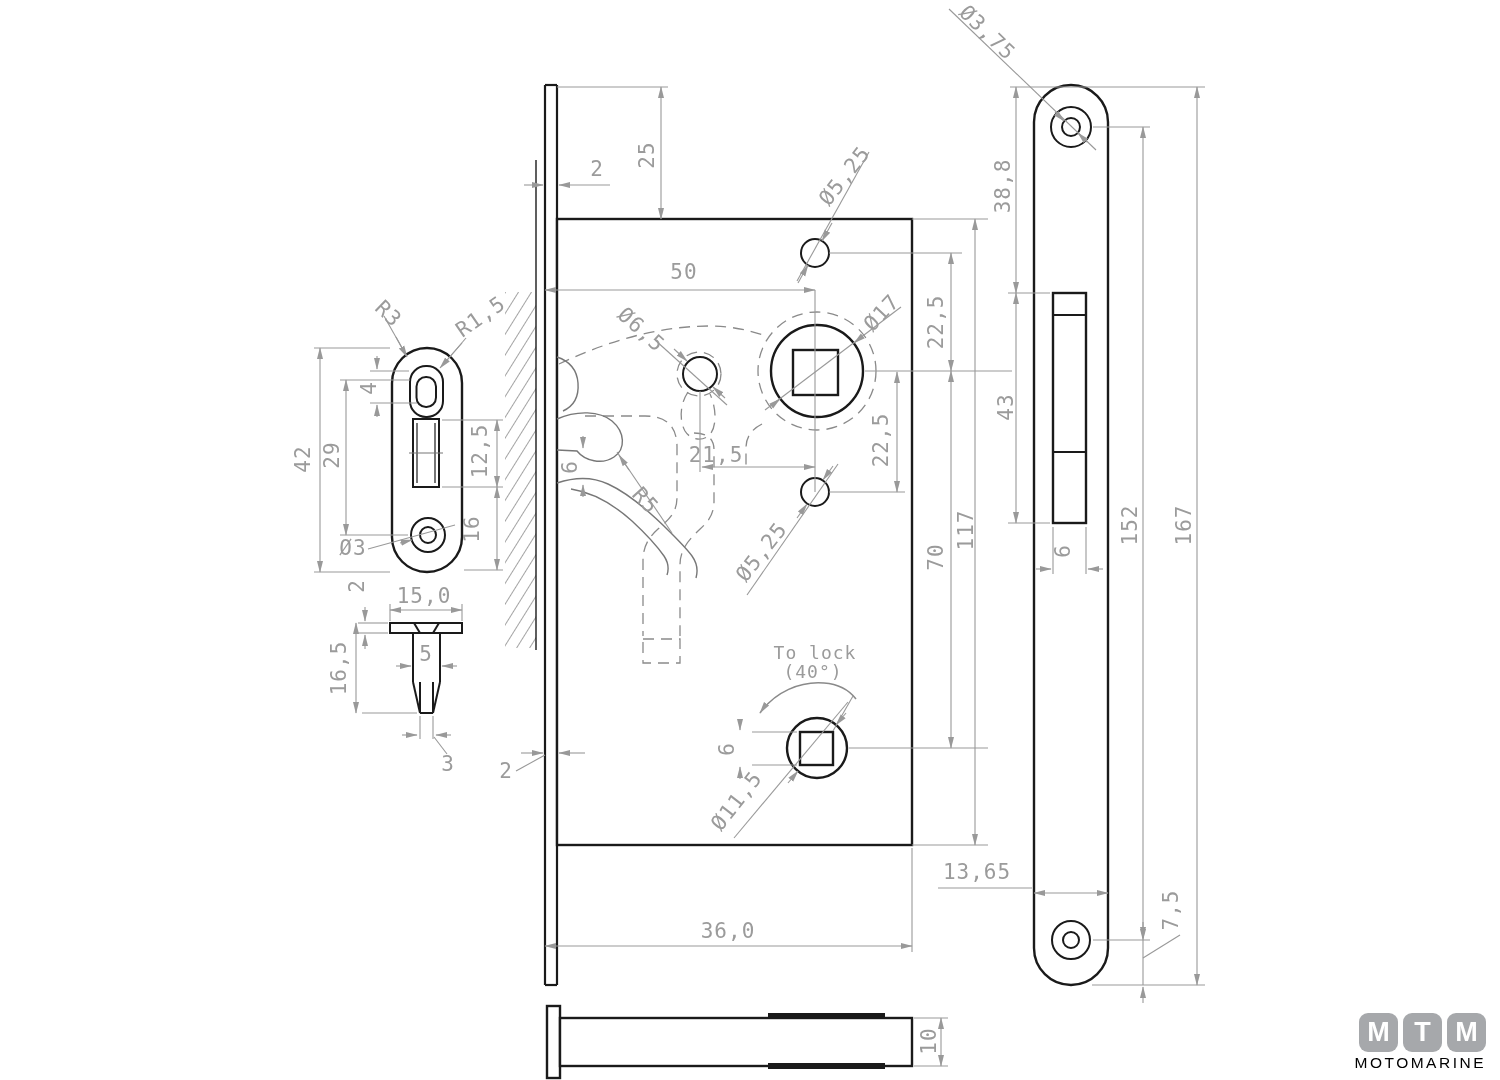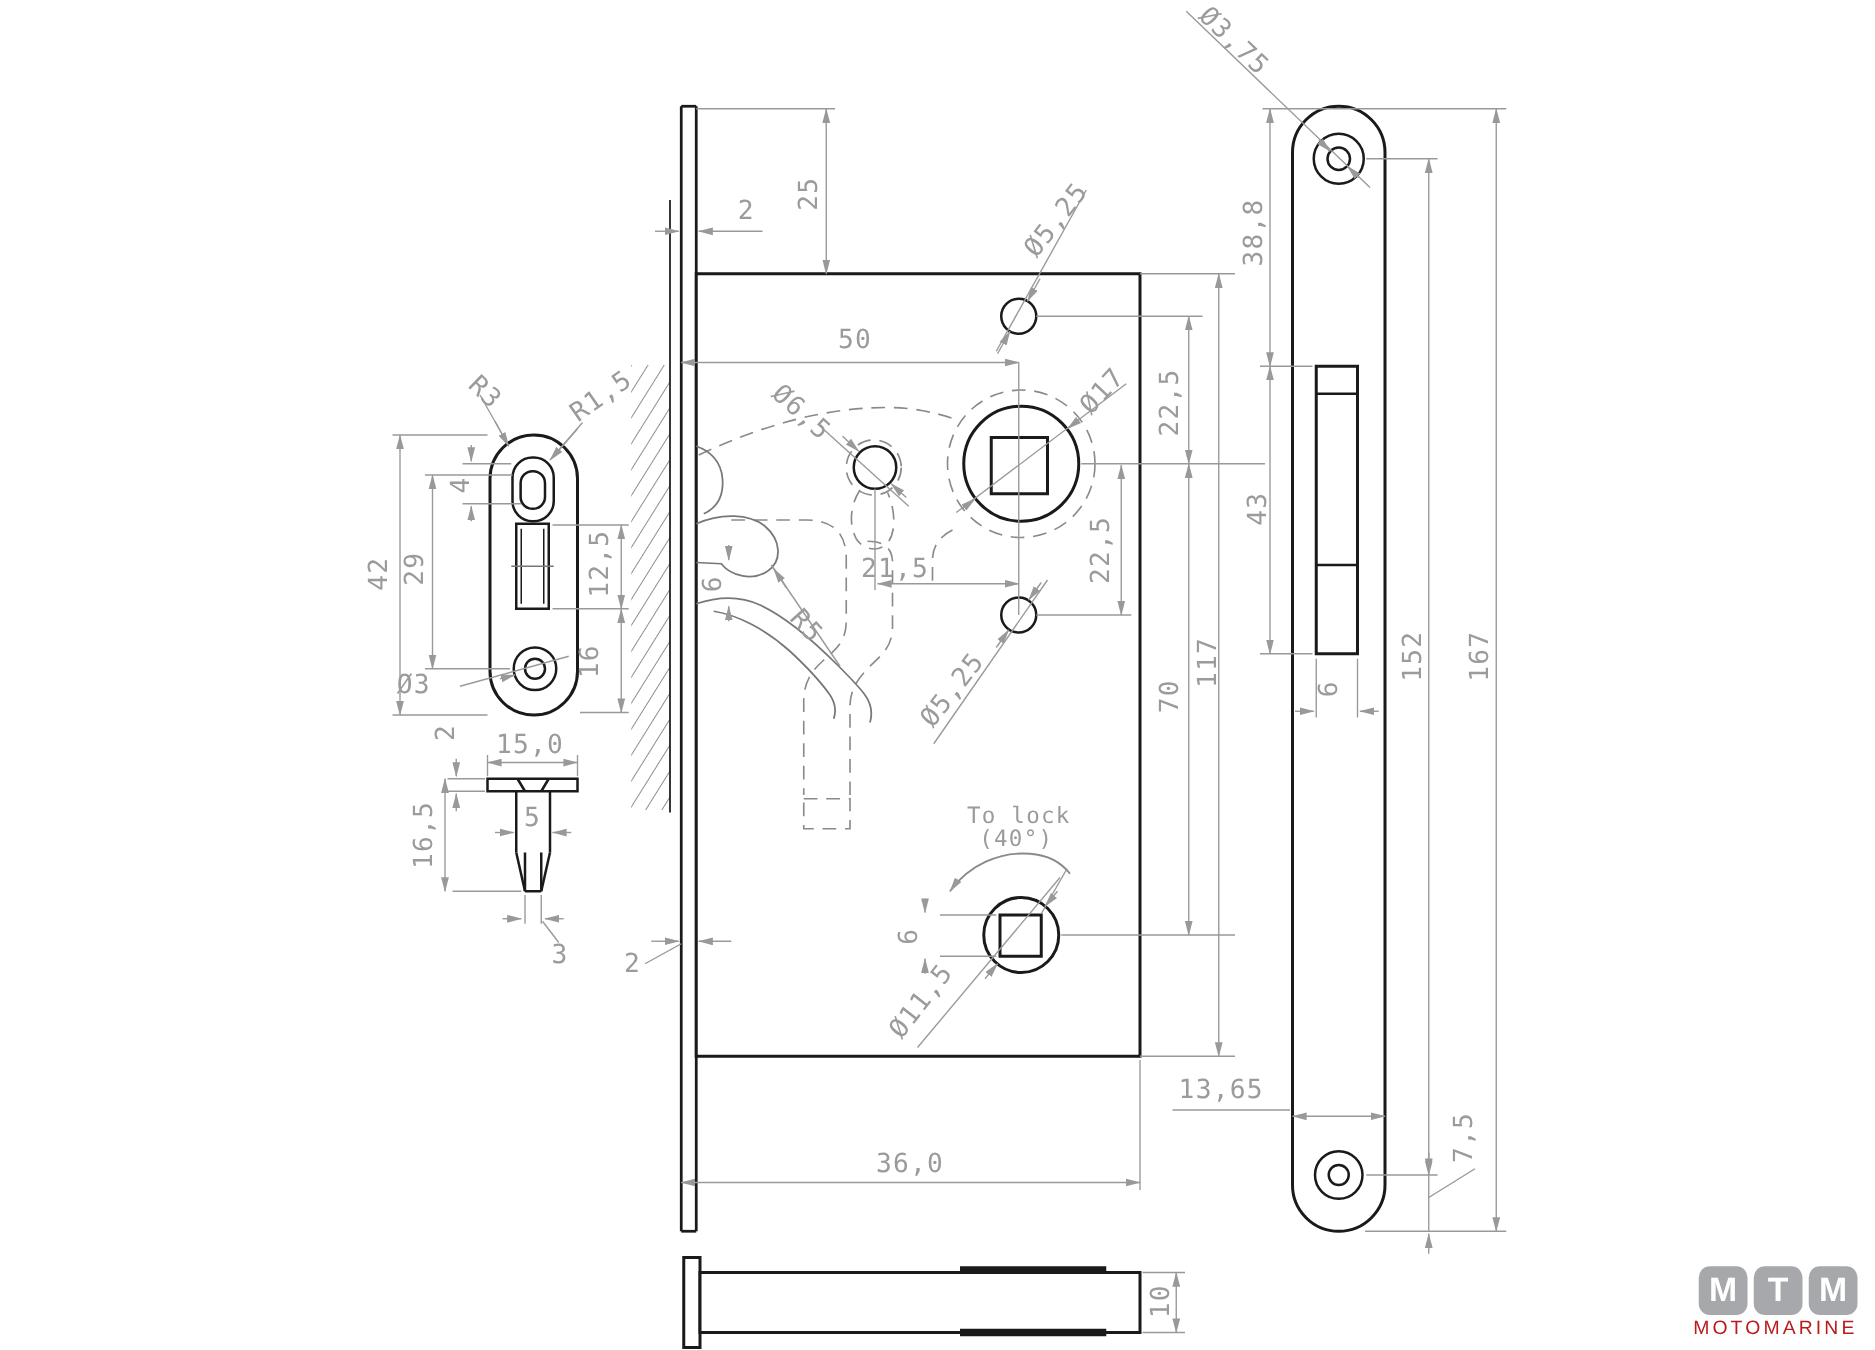--- a/index.html
+++ b/index.html
@@ -292,21 +292,21 @@
 <span class="dim" style="left:728px;top:931px">36,0</span>
 <span class="dim" style="left:506px;top:771px">2</span>
 
 <span class="dim rp45" style="left:388px;top:314px">R3</span>
 <span class="dim rm35" style="left:481px;top:317px">R1,5</span>
 <span class="dim r90" style="left:303px;top:459px">42</span>
 <span class="dim r90" style="left:332px;top:455px">29</span>
 <span class="dim r90" style="left:369px;top:388px">4</span>
 <span class="dim r90" style="left:480px;top:451px">12,5</span>
 <span class="dim r90" style="left:472px;top:529px">16</span>
-<span class="dim" style="left:331px;top:548px">Ø3</span>
+<span class="dim" style="left:353px;top:548px">Ø3</span>
 <span class="dim r90" style="left:357px;top:586px">2</span>
 <span class="dim" style="left:424px;top:596px">15,0</span>
 <span class="dim r90" style="left:339px;top:668px">16,5</span>
 <span class="dim" style="left:426px;top:654px">5</span>
 <span class="dim" style="left:448px;top:764px">3</span>
 
 <span class="dim rp45" style="left:987px;top:33px">Ø3,75</span>
 <span class="dim r90" style="left:1003px;top:186px">38,8</span>
 <span class="dim r90" style="left:1006px;top:407px">43</span>
 <span class="dim r90" style="left:1130px;top:525px">152</span>
@@ -316,16 +316,16 @@
 <span class="dim r90" style="left:1171px;top:910px">7,5</span>
 
 <span class="dim r90" style="left:929px;top:1041px">10</span>
 
 <div class="logo">
   <div class="tiles">
     <div class="tile" style="background: rgb(166, 168, 171);">M</div>
     <div class="tile" style="background: rgb(166, 168, 171);">T</div>
     <div class="tile" style="background: rgb(166, 168, 171);">M</div>
   </div>
-  <div class="logo-sub" style="color: #b91c1c;">MOTOMARINE</div>
+  <div class="logo-sub" style="color: #000000;">MOTOMARINE</div>
 </div>
 
 </div>
 
 </body></html>

